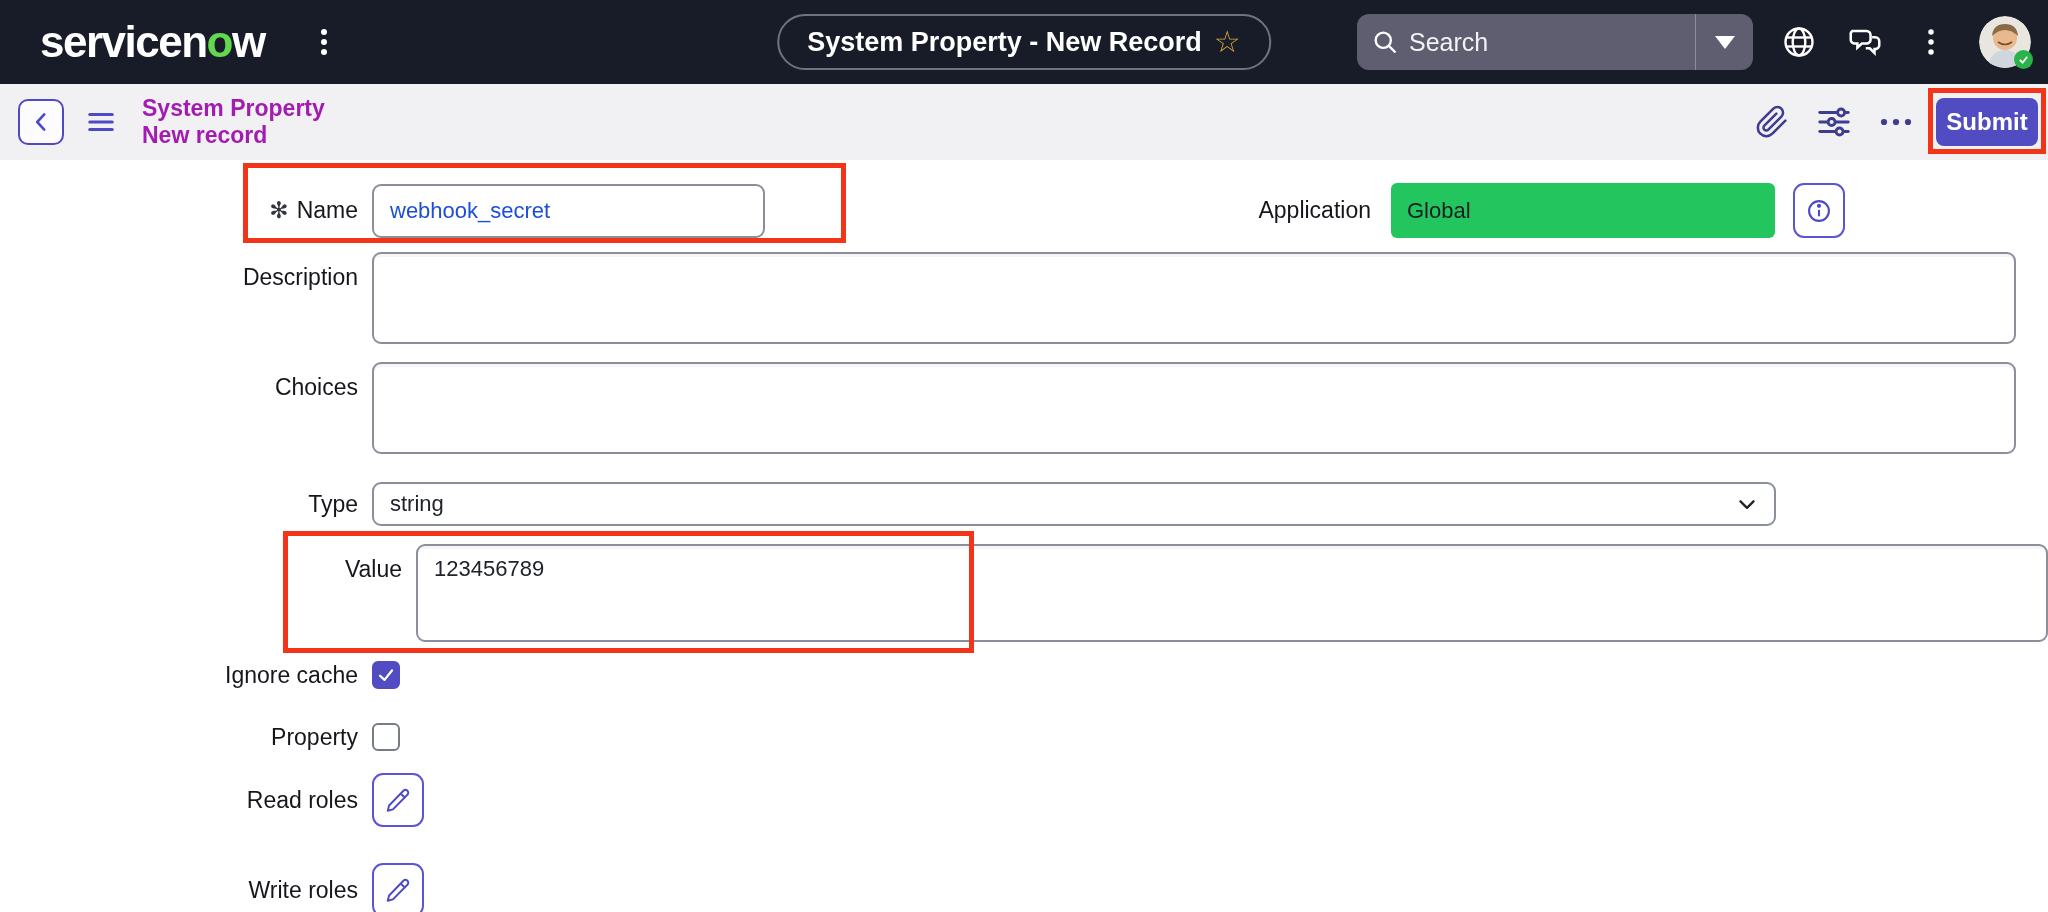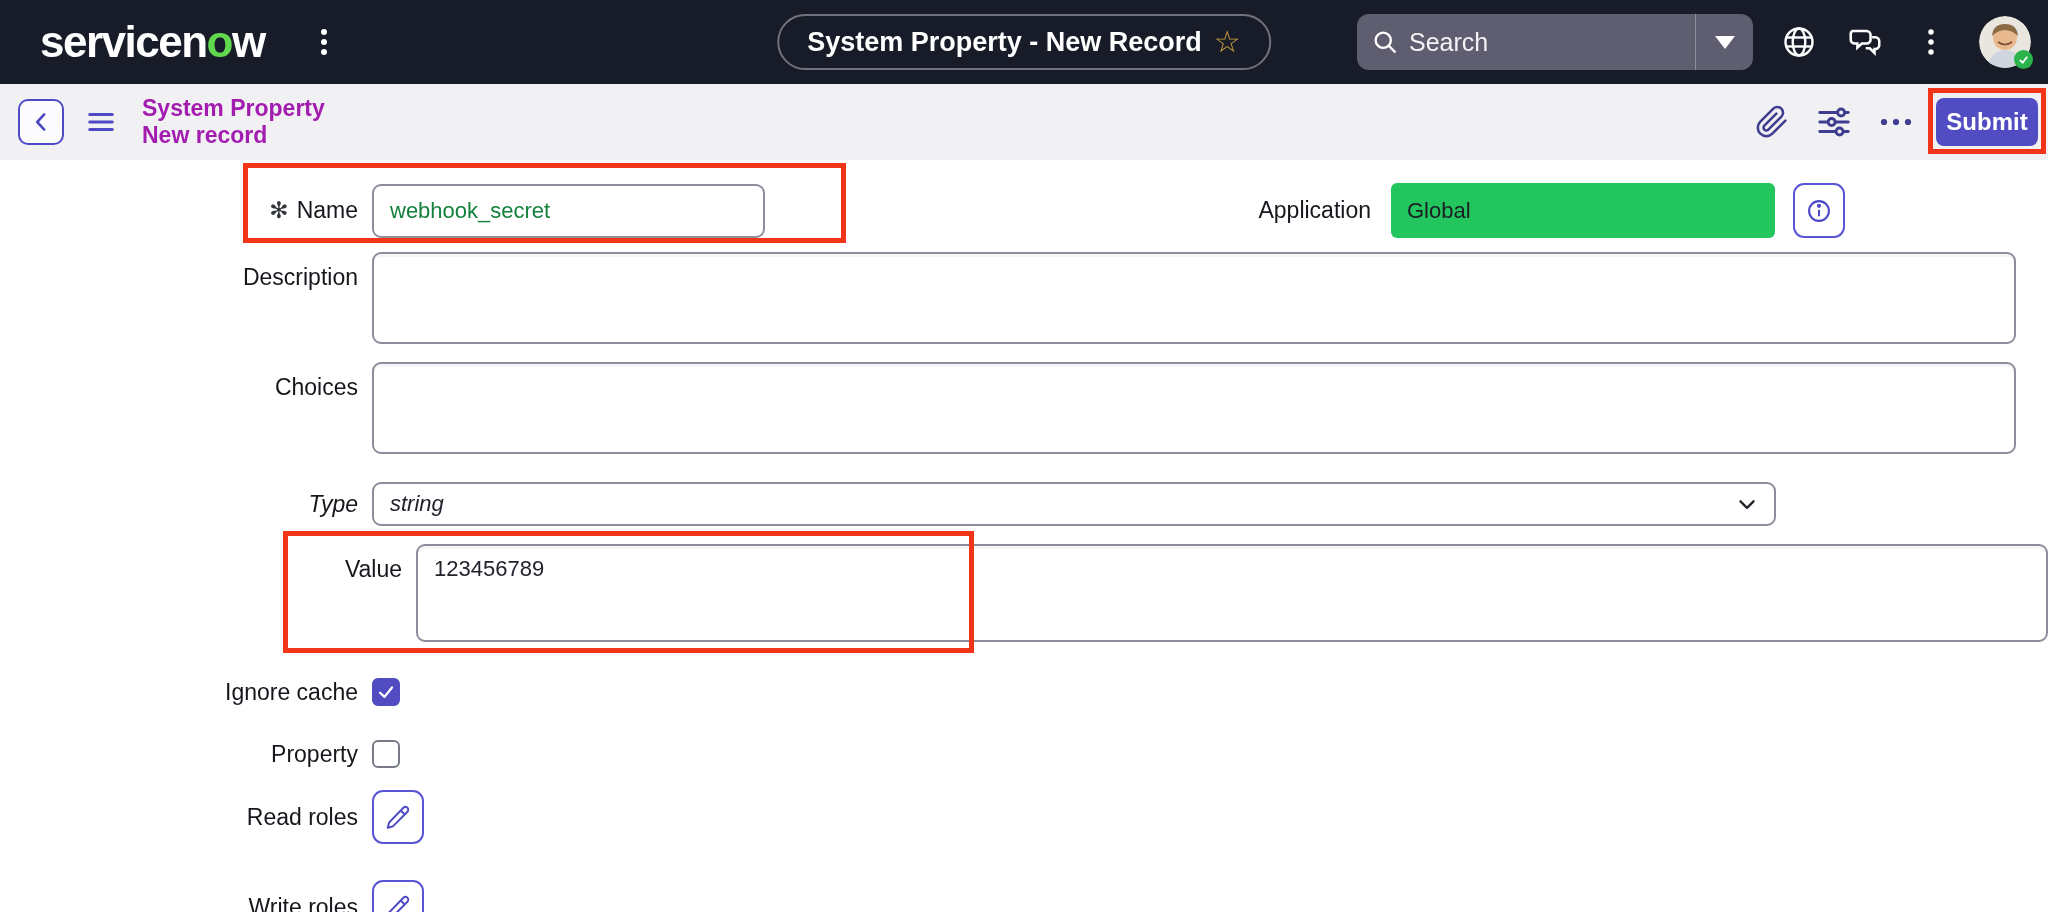--- a/index.html
+++ b/index.html
@@ -62,21 +62,21 @@
   .form { padding-top:23px; }
   .frow { display:flex; align-items:center; }
   .flabel { width:358px; flex:none; text-align:right; font-size:23px; color:#15171c;
             display:flex; align-items:center; justify-content:flex-end; gap:8px; }
   .flabel .req { font-size:23px; color:#33363c; }
   .fctl { margin-left:14px; }
   .row-top { align-items:flex-start; }
   .row-top .flabel { align-items:flex-start; padding-top:12px; }
 
   .text-input { width:393px; height:54px; border:2px solid #8b8f9c; border-radius:9px;
-                font-size:22px; color:#15803d; padding:17px 16px;
+                font-size:22px; color:#1d4ed8; padding:17px 16px;
                 font-family:"Liberation Sans", sans-serif; outline:none; background:#fff; }
   .app-group { margin-left:auto; display:flex; align-items:center; padding-right:203px; }
   .app-label { font-size:23px; color:#15171c; }
   .readonly-box { margin-left:20px; width:384px; height:55px; background:#22c55e; border-radius:6px;
                   font-size:22px; color:#1c1e24; display:flex; align-items:center; padding:0 16px; }
   .info-btn { margin-left:18px; width:52px; height:55px; background:#fff; border:2px solid #5a55d6;
               border-radius:11px; display:flex; align-items:center; justify-content:center; cursor:pointer; }
 
   .ta { width:1644px; border:2px solid #8b8f9c; border-radius:9px; resize:none; outline:none;
         font-size:22px; color:#20232b; padding:10px 16px; background:#fff;
@@ -92,23 +92,23 @@
   .checkbox { width:28px; height:28px; border-radius:6px; cursor:pointer;
               display:flex; align-items:center; justify-content:center; }
   .checkbox.checked { background:#514cc1; border:2px solid #514cc1; }
   .checkbox.unchecked { background:#fff; border:2px solid #767b86; }
 
   .role-btn { width:52px; height:54px; background:#fff; border:2px solid #5a55d6; border-radius:11px;
               display:flex; align-items:center; justify-content:center; cursor:pointer; }
 
   .m-desc { margin-top:14px; }
   .m-choices { margin-top:18px; }
-  .m-type { margin-top:28px;font-style:italic; }
+  .m-type { margin-top:28px; }
   .m-value { margin-top:18px;padding-left:44px; }
-  .m-ignore { margin-top:36px; }
+  .m-ignore { margin-top:19px; }
   .m-private { margin-top:34px; }
   .m-read { margin-top:22px; }
   .m-write { margin-top:36px; }
 
   
   .hl { position:absolute; border:5px solid #f23418; z-index:50; pointer-events:none; }
   .hl-name { left:243px; top:163px; width:603px; height:80px; }
   .hl-value { left:283px; top:531px; width:691px; height:122px; }
   .hl-submit { left:1928px; top:88px; width:118px; height:66px; }
 </style>

